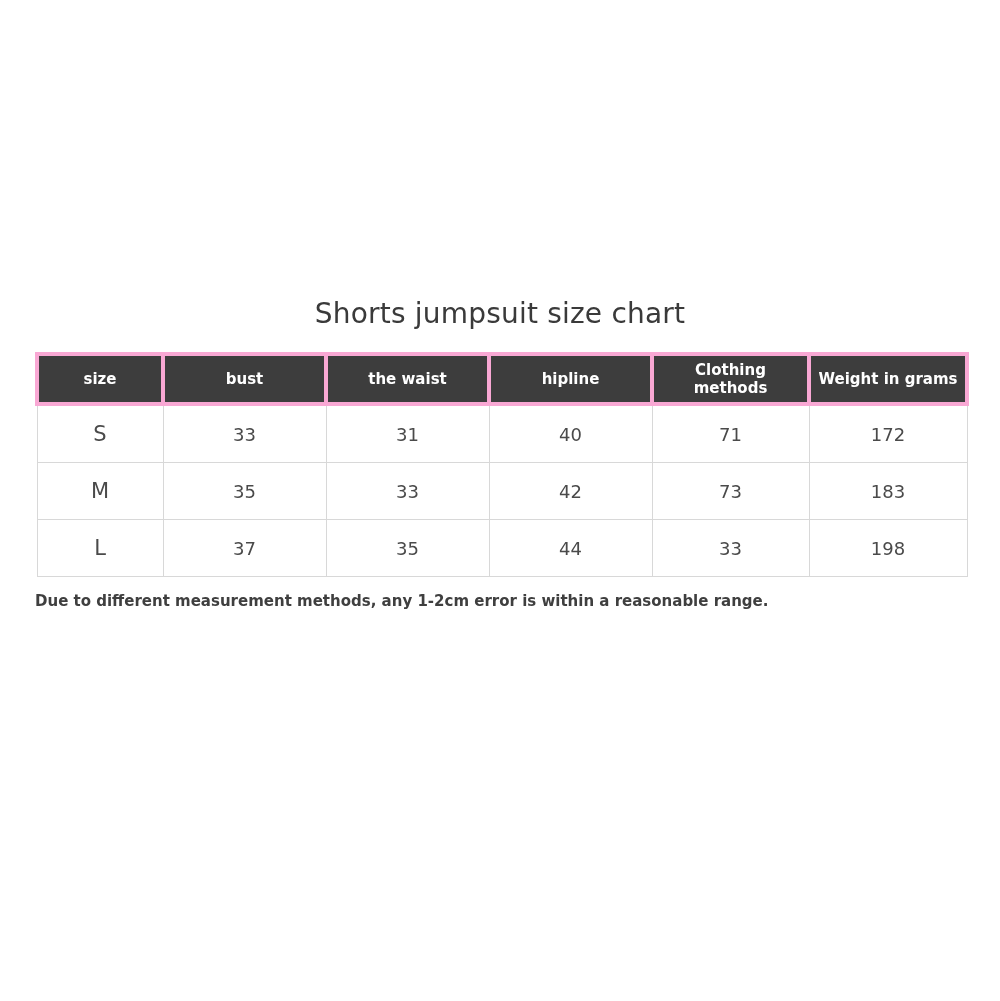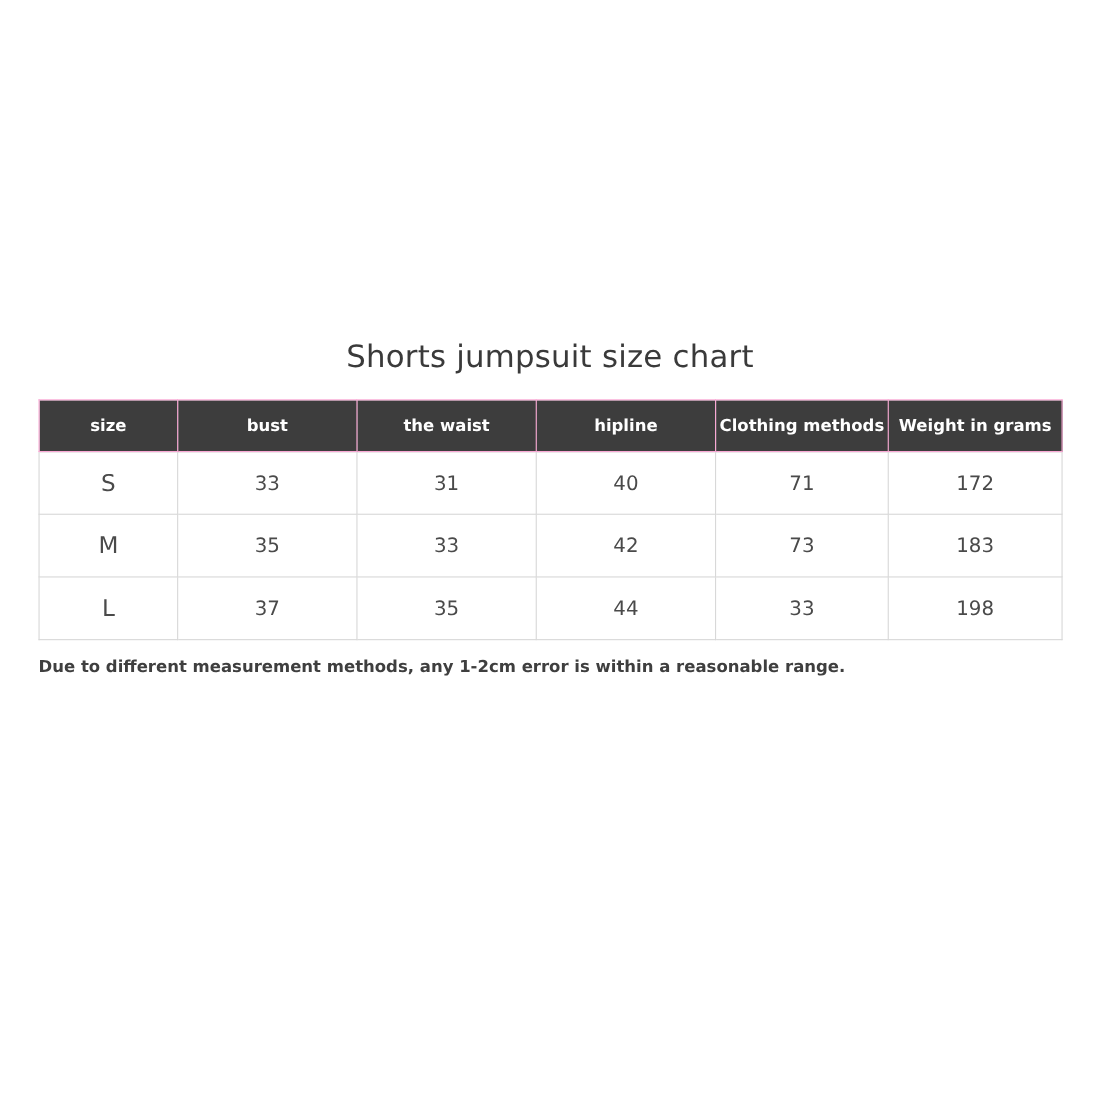--- a/index.html
+++ b/index.html
@@ -15,21 +15,21 @@
     overflow: hidden;
   }
   #page {
     position: relative;
     width: 1000px;
     height: 1001px;
   }
   #chart-block {
     position: absolute;
     left: 0;
-    top: 308px;
+    top: 297px;
     width: 1000px;
   }
   #chart-title {
     text-align: center;
     font-size: 28px;
     font-weight: 400;
     color: #3a3a3a;
     letter-spacing: 0.2px;
     margin: 0 0 22px 0;
     padding: 0;
@@ -44,21 +44,21 @@
     table-layout: fixed;
   }
   table.size-table th {
     background: #3d3d3d;
     color: #ffffff;
     font-size: 15px;
     font-weight: 700;
     height: 46px;
     text-align: center;
     vertical-align: middle;
-    border: 1px solid #f9a8d4;
+    border: 4px solid #f9a8d4;
     padding: 0 2px;
   }
   table.size-table td {
     height: 56px;
     text-align: center;
     vertical-align: middle;
     border: 1px solid #d8d8d8;
     font-size: 18px;
     color: #4a4a4a;
     font-weight: 400;

